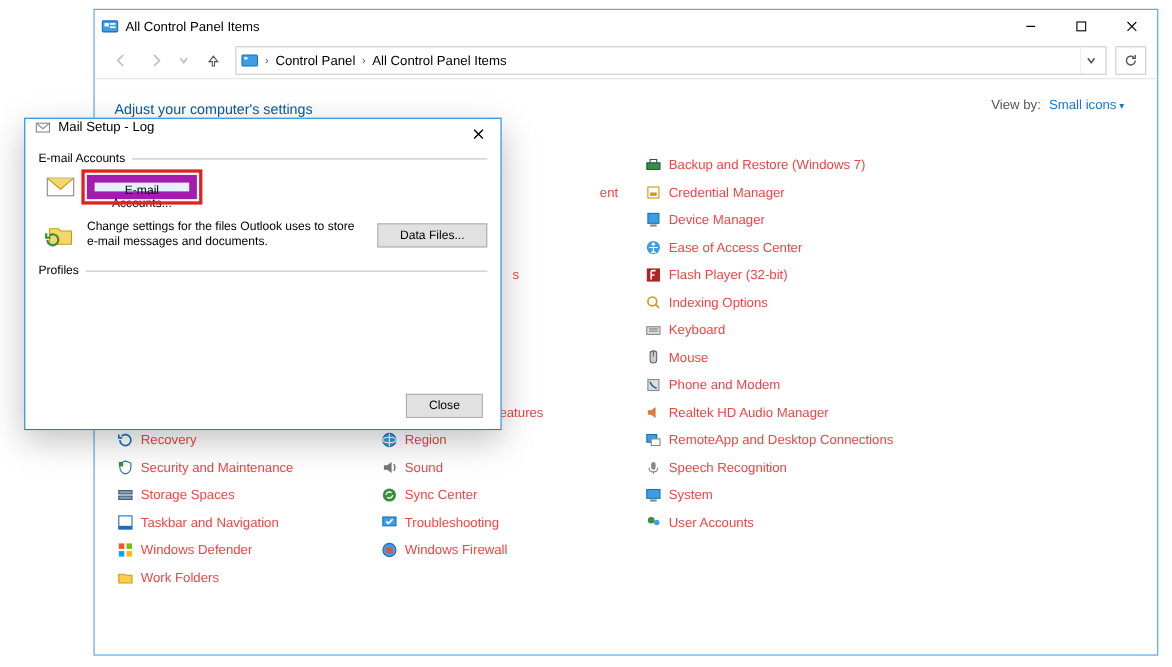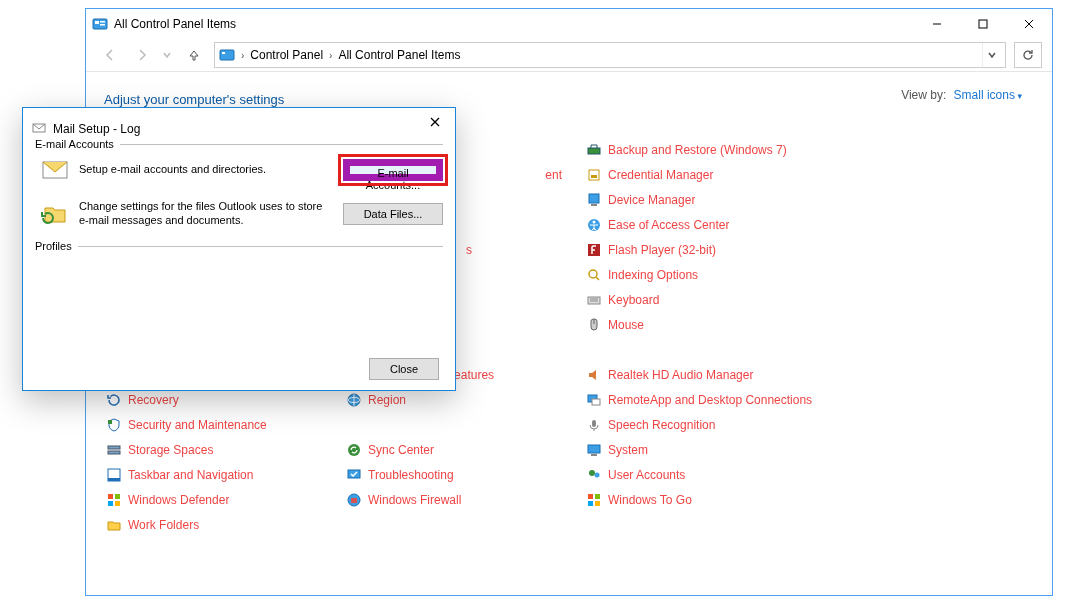--- a/index.html
+++ b/index.html
@@ -175,21 +175,21 @@
     top: 107px;
     width: 432px;
     height: 282px;
     border: 1px solid #1883d7;
     background: #fff;
     box-shadow: 0 10px 30px rgba(0,0,0,0.25);
   }
   #mail-title {
     height: 28px;
     display: flex;
-    align-items: flex-end;
+    align-items: flex-start;
     padding: 0 0 0 8px;
   }
   #mail-title .mt-icon {
     width:16px;height:16px;margin-right:6px;
     display:flex;align-items:center;justify-content:center;
   }
   #mail-title .mt-text { font-size:12px; }
   #mail-title .spacer { flex:1; }
   #mail-title .mt-close {
     width:40px;height:28px;
@@ -445,20 +445,29 @@
       <div class="cp-item" style="grid-column:2;grid-row:11">
         <span class="ic">
             <svg width="16" height="16">
               <circle cx="8" cy="8" r="6" fill="#3c9fe6" stroke="#1b6fb0"></circle>
               <ellipse cx="8" cy="8" rx="6" ry="2.5" fill="none" stroke="#fff"></ellipse>
               <line x1="8" y1="2" x2="8" y2="14" stroke="#fff"></line>
             </svg>
           </span>
         <a href="#">Region</a>
       </div>
+      <div class="cp-item" style="grid-column:2;grid-row:12">
+        <span class="ic">
+            <svg width="16" height="16">
+              <path d="M3 6 h3 l4-3 v10 l-4-3 H3z" fill="#777"></path>
+              <path d="M12 5 q2 3 0 6" fill="none" stroke="#777" stroke-width="1.3"></path>
+            </svg>
+          </span>
+        <a href="#">Sound</a>
+      </div>
       <div class="cp-item" style="grid-column:2;grid-row:13">
         <span class="ic">
             <svg width="16" height="16">
               <circle cx="8" cy="8" r="6" fill="#3a8f3a"></circle>
               <path d="M5 8a3 3 0 0 1 5-2M11 8a3 3 0 0 1-5 2" fill="none" stroke="#fff" stroke-width="1.3"></path>
             </svg>
           </span>
         <a href="#">Sync Center</a>
       </div>
       <div class="cp-item" style="grid-column:2;grid-row:14">
@@ -547,20 +556,29 @@
       <div class="cp-item" style="grid-column:3;grid-row:7">
         <span class="ic">
             <svg width="16" height="16">
               <rect x="2" y="5" width="12" height="7" fill="#ddd" stroke="#888"></rect>
               <line x1="4" y1="7" x2="12" y2="7" stroke="#888"></line>
               <line x1="4" y1="9" x2="12" y2="9" stroke="#888"></line>
             </svg>
           </span>
         <a href="#">Keyboard</a>
       </div>
+      <div class="cp-item" style="grid-column:3;grid-row:9">
+        <span class="ic">
+            <svg width="16" height="16">
+              <rect x="3" y="3" width="10" height="10" fill="#ddd" stroke="#888"></rect>
+              <path d="M5 5 q1 4 6 6" fill="none" stroke="#1b6fb0" stroke-width="1.5"></path>
+            </svg>
+          </span>
+        <a href="#">Phone and Modem</a>
+      </div>
       <div class="cp-item" style="grid-column:3;grid-row:10">
         <span class="ic">
             <svg width="16" height="16">
               <path d="M3 6 h3 l4-3 v10 l-4-3 H3z" fill="#d97b3a"></path>
             </svg>
           </span>
         <a href="#">Realtek HD Audio Manager</a>
       </div>
       <div class="cp-item" style="grid-column:3;grid-row:11">
         <span class="ic">
@@ -591,31 +609,20 @@
         <a href="#">System</a>
       </div>
       <div class="cp-item" style="grid-column:3;grid-row:14">
         <span class="ic">
             <svg width="16" height="16">
               <circle cx="6" cy="6" r="3" fill="#3a8f3a"></circle>
               <circle cx="11" cy="8" r="2.5" fill="#3c9fe6"></circle>
             </svg>
           </span>
         <a href="#">User Accounts</a>
-      </div>
-      <div class="cp-item" style="grid-column:3;grid-row:15">
-        <span class="ic">
-            <svg width="16" height="16">
-              <rect x="2" y="2" width="5" height="5" fill="#f35325"></rect>
-              <rect x="9" y="2" width="5" height="5" fill="#81bc06"></rect>
-              <rect x="2" y="9" width="5" height="5" fill="#05a6f0"></rect>
-              <rect x="9" y="9" width="5" height="5" fill="#ffba08"></rect>
-            </svg>
-          </span>
-        <a href="#">Windows To Go</a>
       </div>
     </div>
   </div>
 </div>
 
 <div id="mail-dialog">
   <div id="mail-title">
     <span class="mt-icon">
       <svg width="16" height="16">
           <rect x="2" y="4" width="12" height="8" fill="#fff" stroke="#888"></rect>
@@ -637,21 +644,20 @@
         <span>E-mail Accounts</span>
         <span class="line"></span>
       </div>
     <div class="mail-row">
       <span class="mr-icon">
         <svg width="32" height="32" viewBox="0 0 32 32">
             <rect x="4" y="8" width="24" height="16" fill="#fff" stroke="#888"></rect>
             <path d="M4 8 L16 18 L28 8" fill="#f5d76e" stroke="#c79a12"></path>
           </svg>
       </span>
-      <div class="mr-text">Setup e-mail accounts and directories.</div>
       <button id="btn-email-accounts">E-mail Accounts...</button>
     </div>
   </div>
 
   <div class="mail-group">
     <div class="mail-row">
       <span class="mr-icon">
         <svg width="32" height="32" viewBox="0 0 32 32">
             <path d="M6 10 h8 l2 2 h10 v12 H6z" fill="#f5d76e" stroke="#c79a12"></path>
             <path d="M4 20 a5 5 0 1 0 2-4" fill="none" stroke="#3a8f3a" stroke-width="2"></path>

